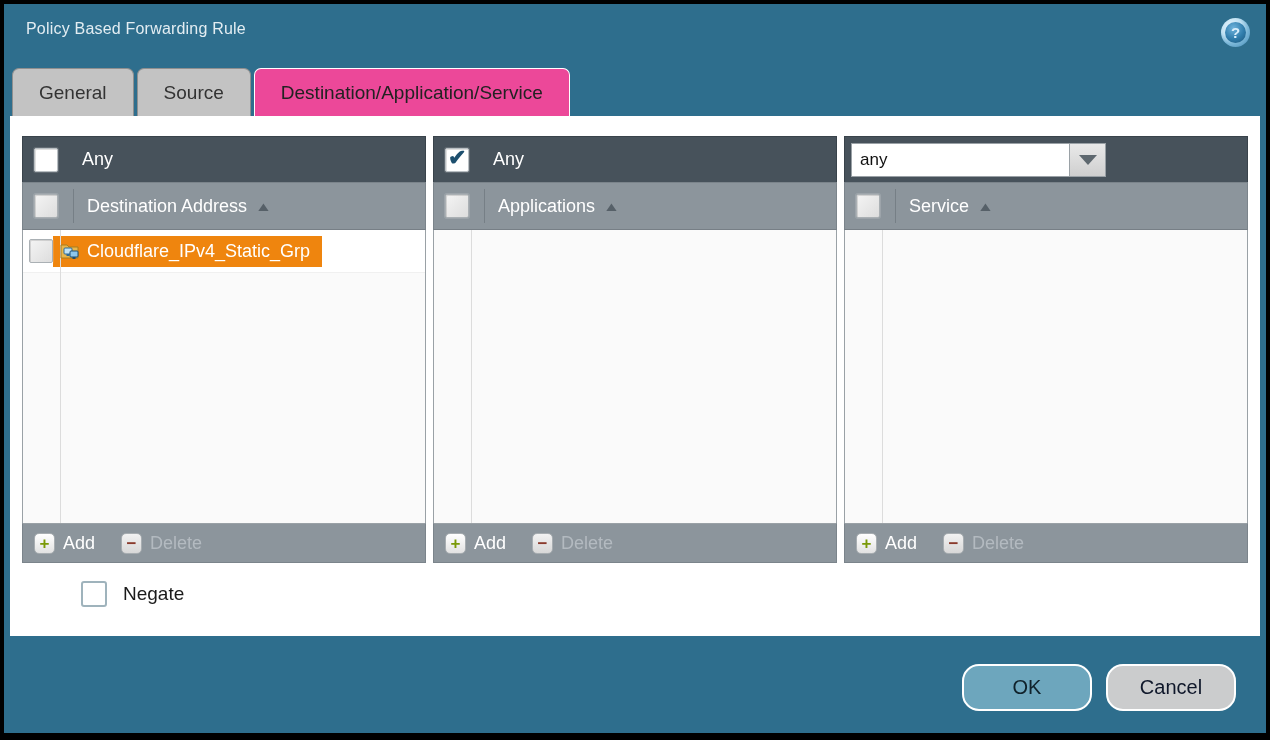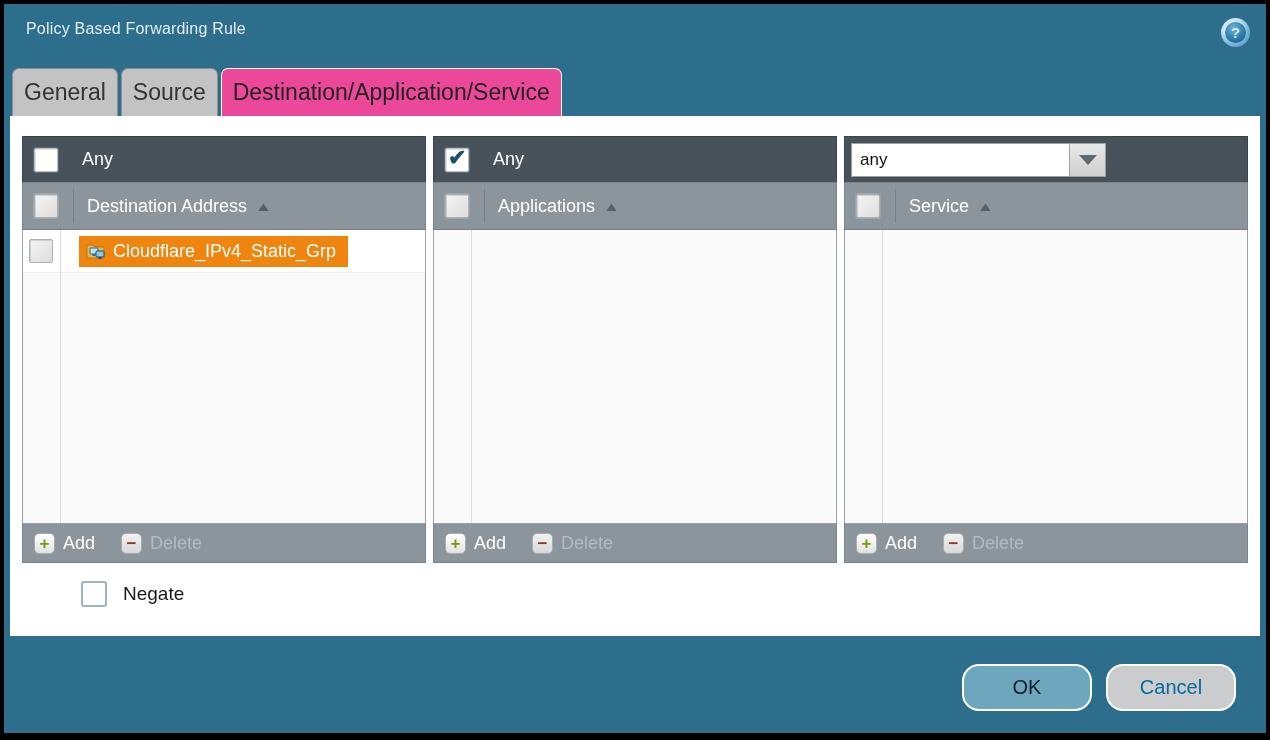--- a/index.html
+++ b/index.html
@@ -28,24 +28,24 @@
   }
   .help-icon .inner {
     width:21px; height:21px; border-radius:50%;
     background:radial-gradient(circle at 40% 30%, #6fb3dc 0%, #2f7cab 55%, #1c5579 100%);
     color:#d9eefb; font-size:15px; font-weight:bold; text-align:center; line-height:21px;
   }
 
   
   .tabs { position:relative; height:48px; padding-left:8px; display:flex; gap:3px; z-index:2; }
   .tab {
-    height:48px; padding:0 11px;
+    height:48px; padding:0 26px;
     background:#c3c3c3; border:1px solid #8f8f8f; border-bottom:none;
     border-radius:7px 7px 0 0;
-    color:#333; font-size:23px; display:flex; align-items:center;
+    color:#333; font-size:19px; display:flex; align-items:center;
     cursor:pointer; position:relative; top:0;
   }
   .tab.active {
     background:#ec4899; color:#222; border-color:#fff;
     z-index:3;
   }
 
   
   .panel {
     position:relative; z-index:1;
@@ -87,21 +87,21 @@
   .cb.checked::after {
     content:"✔"; position:absolute; left:2px; top:-4px;
     color:#1d4f6e; font-size:22px; font-weight:bold;
   }
   .any-label { color:#fff; font-size:18px; }
 
   
   .list-row { display:flex; align-items:center; height:43px; background:#fff; border-bottom:1px solid #f0f0f0; }
   .list-row .cb { margin-left:6px; }
   .obj-chip {
-    margin-left:26px; display:inline-flex; align-items:center; gap:7px;
+    margin-left:0; display:inline-flex; align-items:center; gap:7px;
     background:#ef850e; padding:5px 12px 5px 7px; color:#fff; font-size:18px;
   }
   .grp-icon { width:20px; height:18px; position:relative; flex:none; }
 
   
   .dropdown { display:flex; margin-left:0; height:34px; }
   .dropdown .value {
     width:218px; background:#fff; border:1px solid #9aa1a6; border-right:none;
     color:#111; font-size:17px; padding:5px 8px; display:flex; align-items:center;
   }
@@ -133,21 +133,21 @@
   .negate-label { color:#1a1a1a; font-size:19px; }
 
   
   .bottombar { position:absolute; right:30px; bottom:22px; display:flex; gap:14px; }
   .btn-dlg {
     min-width:130px; height:47px; border-radius:17px; border:2px solid #fff;
     font-size:20px; display:flex; align-items:center; justify-content:center;
     cursor:pointer; font-family:"Liberation Sans", sans-serif;
   }
   .btn-ok { background:#6da6bd; color:#10222b; }
-  .btn-cancel { background:#cbcccd; color:#0369a1; }
+  .btn-cancel { background:#cbcccd; color:#0f172a; }
 </style>
 </head>
 <body>
 
 <div class="dialog">
 
   <div class="titlebar">
     <div class="title">Policy Based Forwarding Rule</div>
     <div class="help-icon">
       <div class="inner">?</div>

